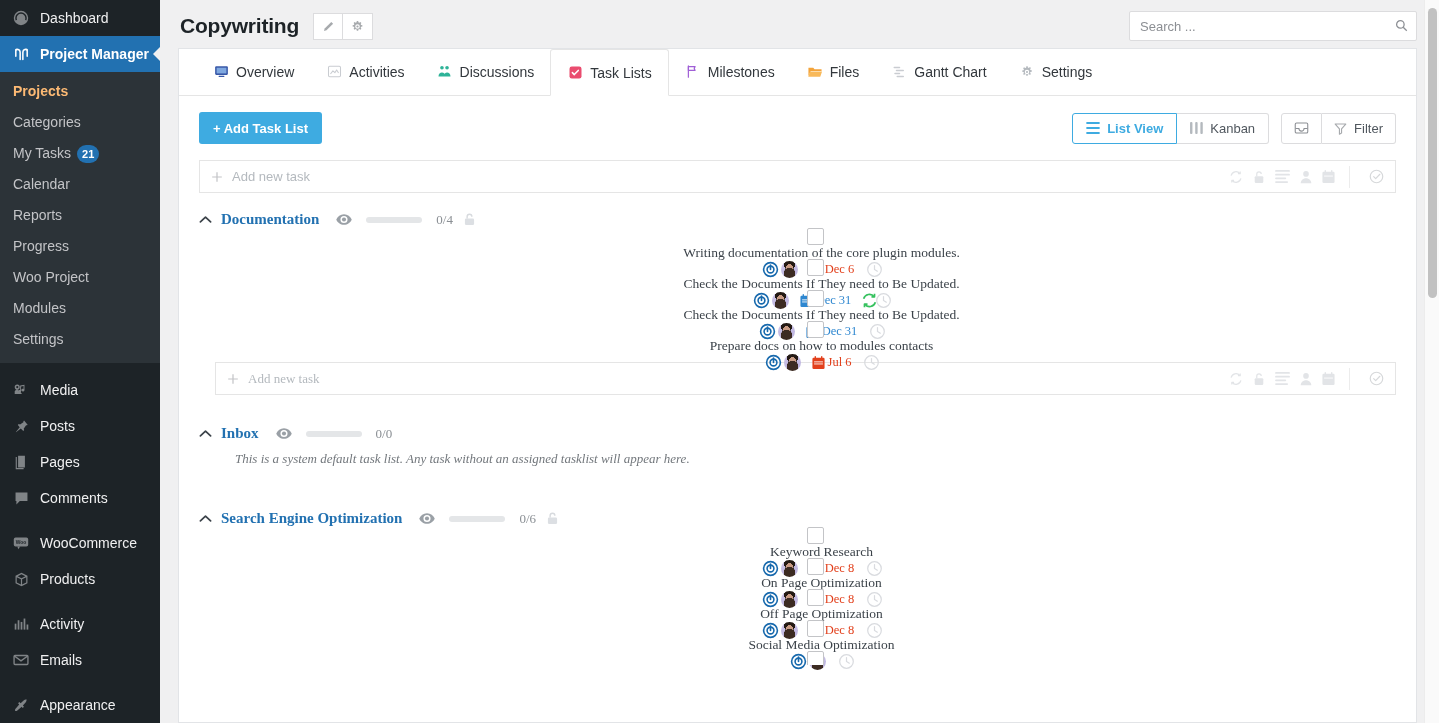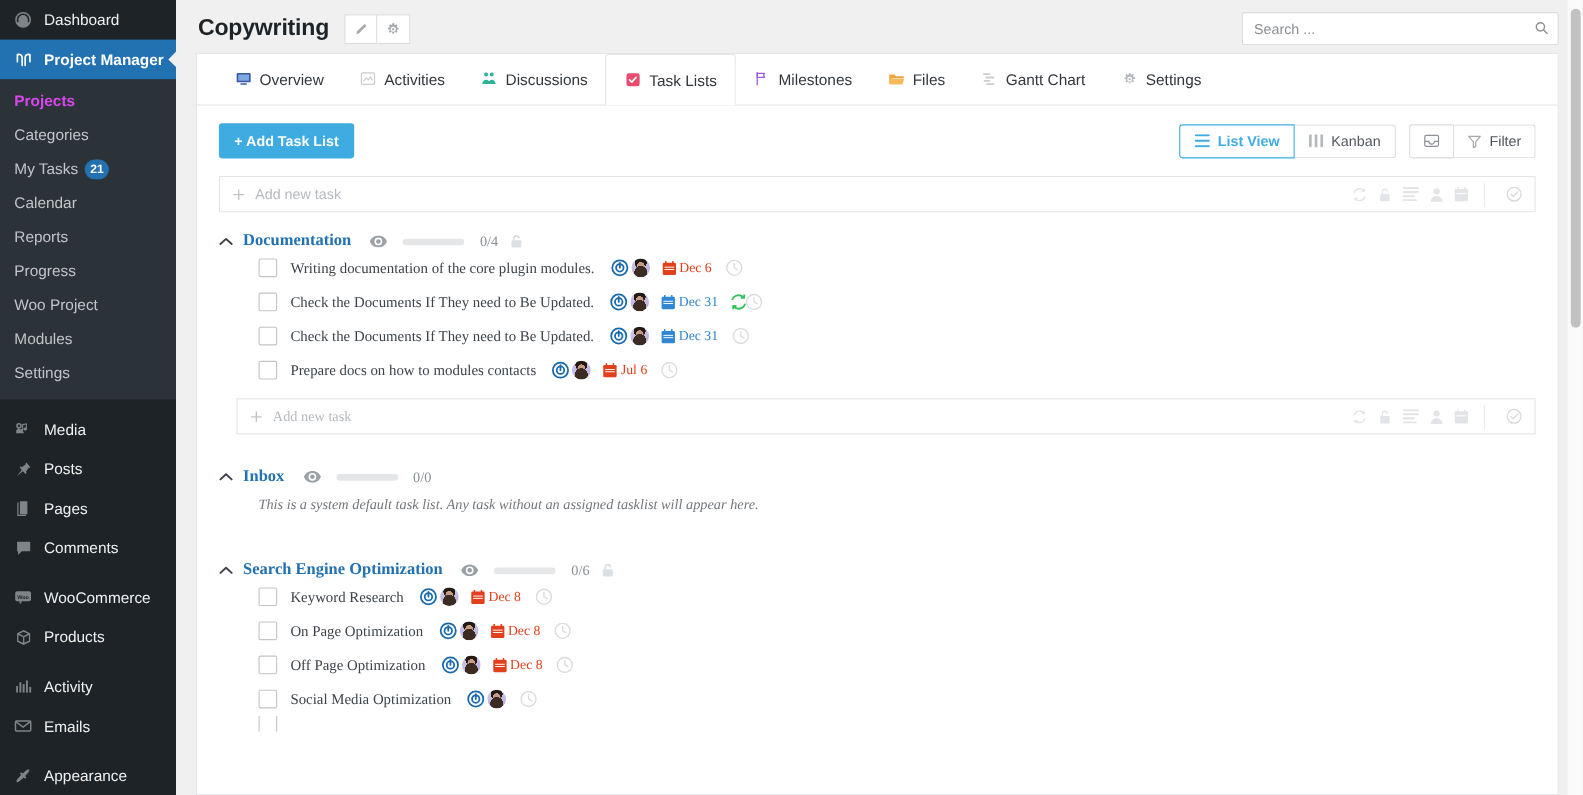--- a/index.html
+++ b/index.html
@@ -32,21 +32,21 @@
   .menu-item.current::after{
     content:""; position:absolute; right:-1px; top:50%; transform:translateY(-50%);
     border-style:solid; border-width:8px 8px 8px 0; border-color:transparent #f0f0f1 transparent transparent;
   }
   .submenu { background:#2c3338; padding:4px 0 8px 0; }
   .submenu a {
     display:flex; align-items:center; gap:6px;
     padding:6px 12px 6px 13px; font-size:14px; line-height:19px;
     color:#c3c4c7; text-decoration:none; cursor:pointer;
   }
-  .submenu a.current { color:#d946ef; font-weight:700; }
+  .submenu a.current { color:#fdba74; font-weight:700; }
   .menu-sep { height:9px; }
   .count-badge {
     display:inline-flex; align-items:center; justify-content:center;
     min-width:18px; height:18px; padding:0 5px; border-radius:9px;
     background:#2271b1; color:#fff; font-size:11px; font-weight:600; line-height:18px;text-align:right;
   }
 
   
   .main { flex:1; position:relative; height:723px; overflow:hidden; background:#f0f0f1; }
 
@@ -123,21 +123,21 @@
   .caret { width:22px; display:flex; align-items:center; justify-content:flex-start; cursor:pointer; }
   .list-name { font-size:15px; font-weight:700; color:#2271b1; cursor:pointer; }
   .eye { margin-left:17px; display:flex; align-items:center; }
   .progress-track { width:56px; height:6px; background:#e4e6e8; border-radius:3px; margin-left:14px; }
   .progress-fill { height:6px; background:#3eabe1; border-radius:3px; width:0%; }
   .count { margin-left:14px; font-size:13px; color:#8a8f94; }
   .lock { margin-left:11px; display:flex; }
   .list-desc { font-style:italic; color:#72777c; font-size:13px; padding:9px 0 0 36px; }
 
   .task-row {
-    display:flex; align-items:center; height:31px; padding-left:36px; gap:0;
+    display:flex; align-items:center; height:31px; padding-left:36px; gap:0;flex-direction:column;
   }
   .cb {
     width:17px; height:17px; border:1px solid #c3c4c7; border-radius:2px;
     background:#fff; cursor:pointer; flex:0 0 17px;
   }
   .task-title { margin-left:12px; font-size:13.5px; color:#3c434a; white-space:nowrap; }
   .meta { display:flex; align-items:center; gap:0; }
   .mk { width:17px; height:17px; flex:0 0 17px; }
   .avatar {
     width:17px; height:17px; border-radius:50%; flex:0 0 17px; margin-left:2px;

